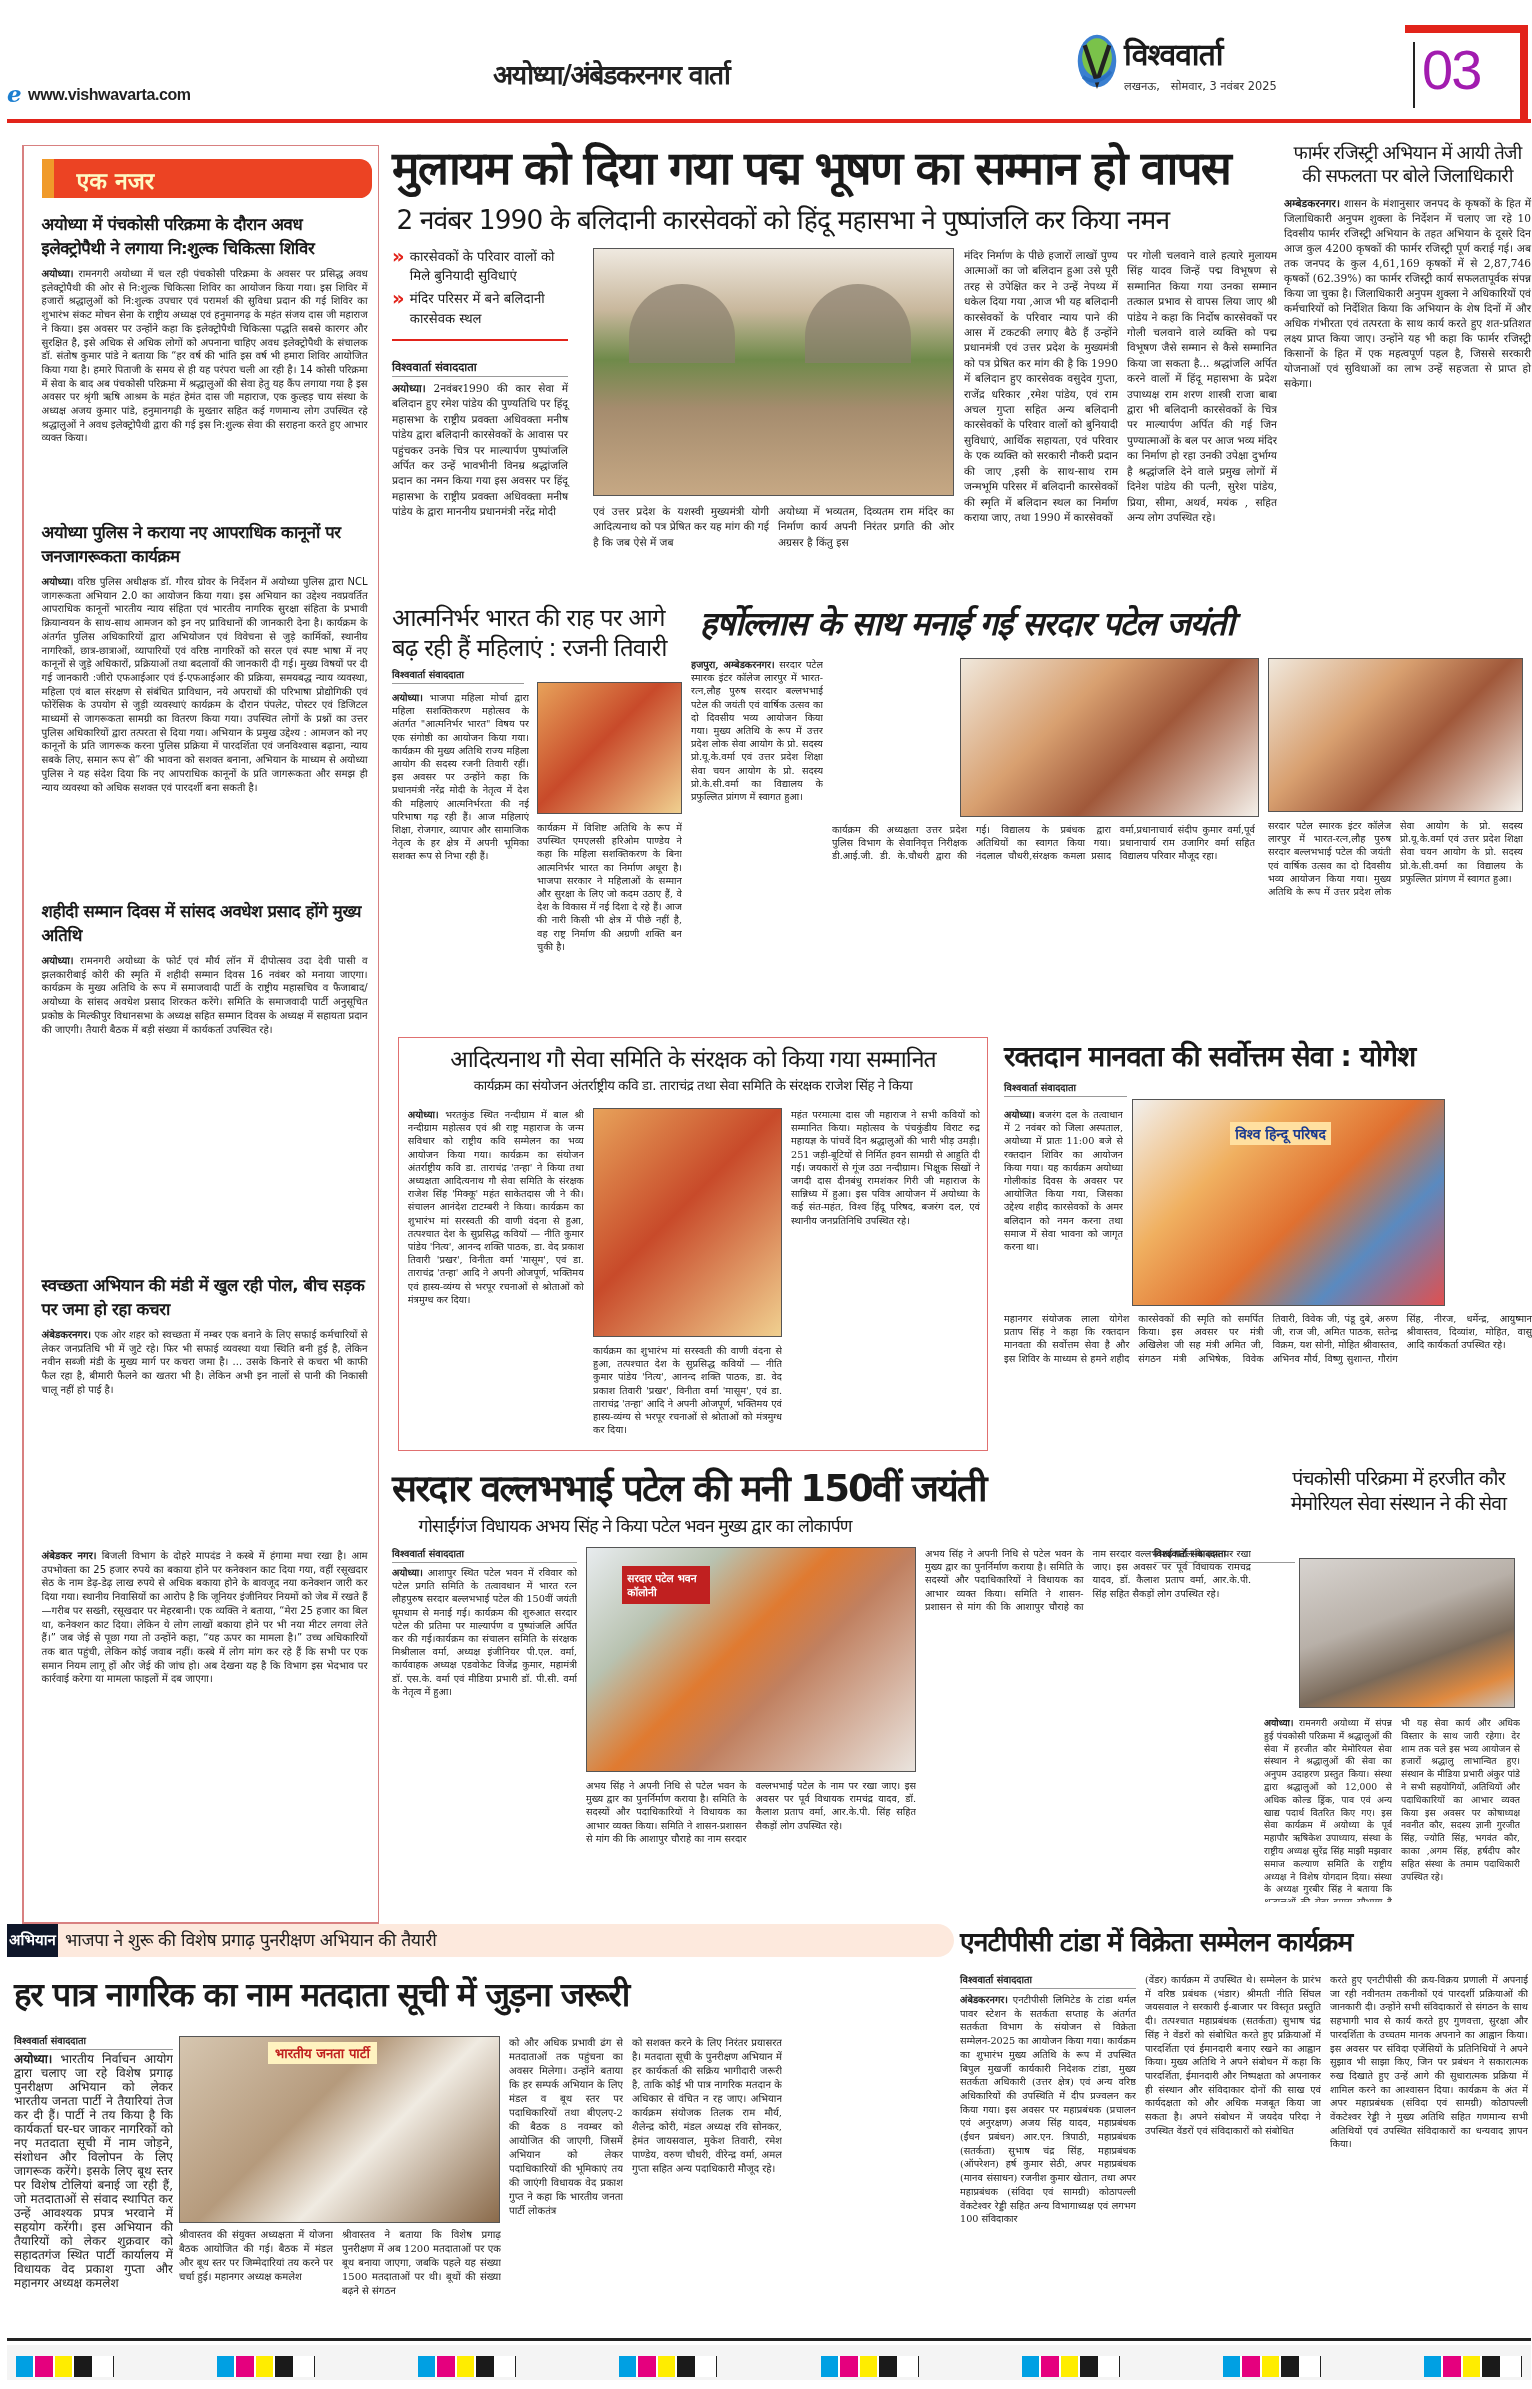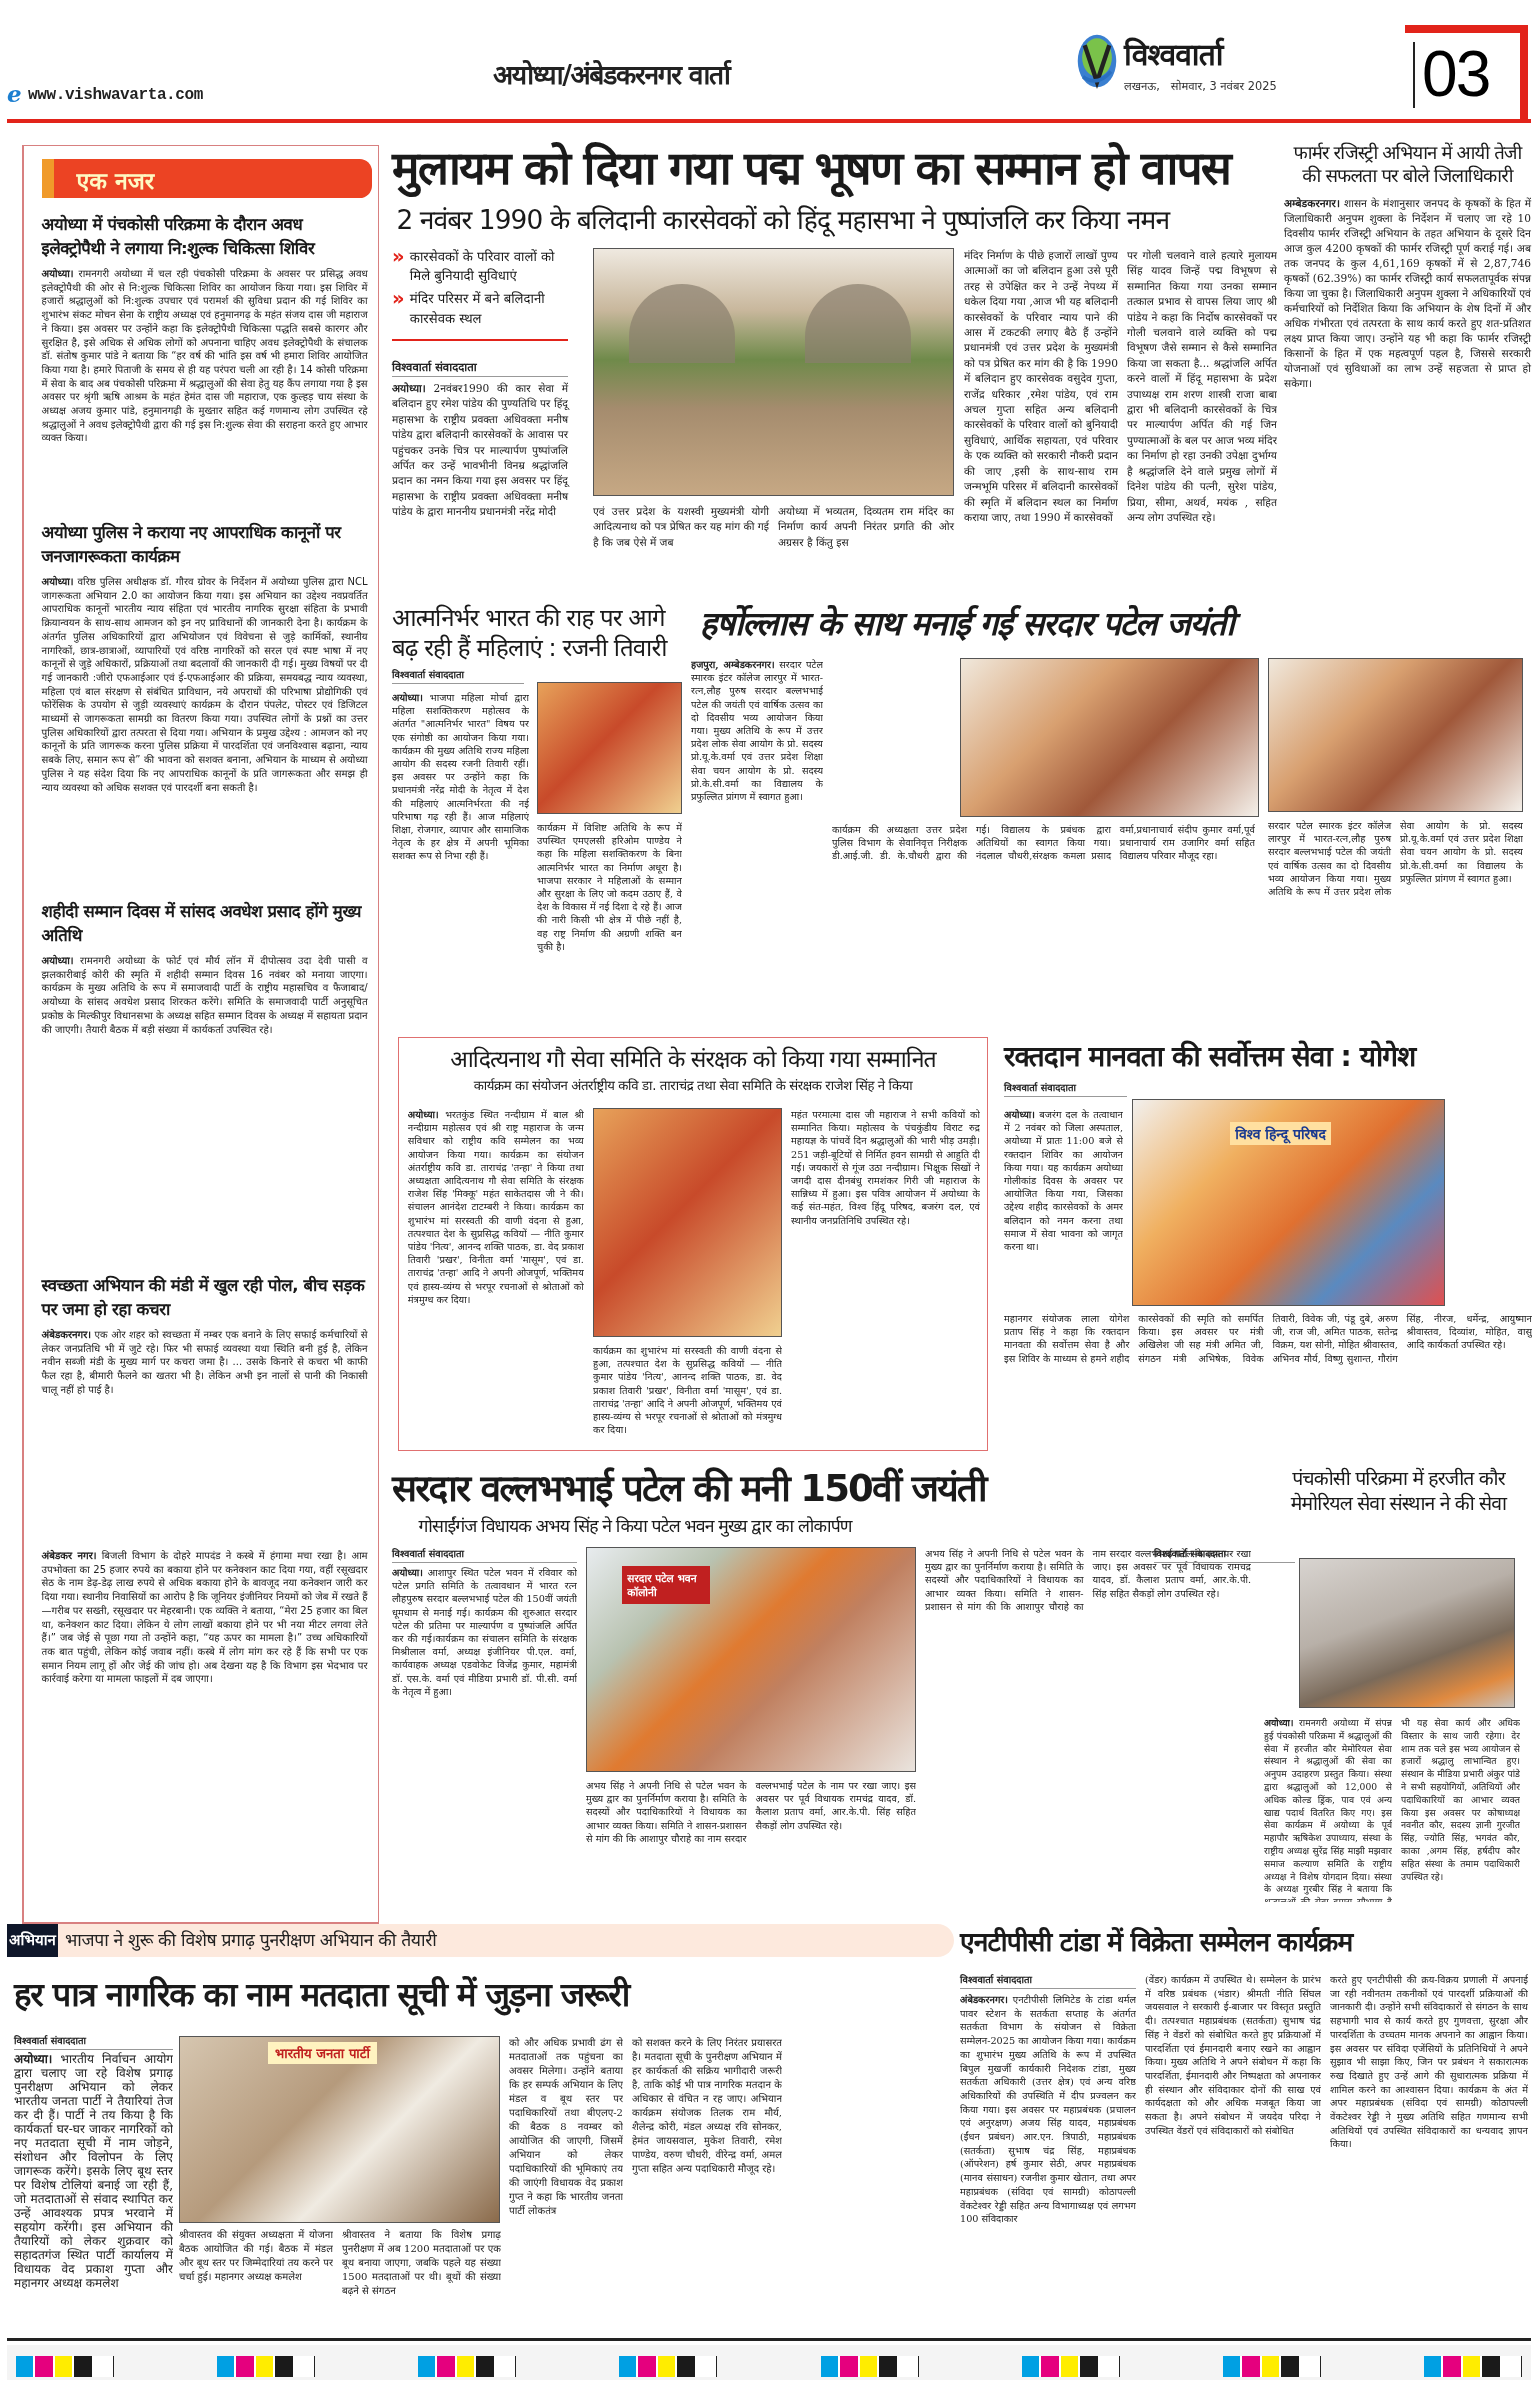--- a/index.html
+++ b/index.html
@@ -19,36 +19,36 @@
   .photo.meeting { background: linear-gradient(135deg, #d6c6b0 0%, #b59a7c 40%, #f0ebe2 60%, #8a6a4a 100%); }
   .bullet-arrow { color: #e2231a; font-weight: bold; font-size: 19.4px; margin-right: 5.3px; line-height: 19.4px; }
   .red-line { background: #e2231a; }
 </style>
 </head>
 <body>
 
 <div class="abs" style="left:0;top:0;width:1532px;height:123px;">
   <div class="abs" style="left:7px;top:84px;display:flex;align-items:center;gap:3.5px;">
     <span style="display:inline-block;width:17.6px;height:21px;color:#1c7fd0;font-weight:bold;font-size:23px;line-height:19.4px;font-family:'DejaVu Serif',serif;font-style:italic;">e</span>
-    <span style="font-family:Liberation Mono, monospace;font-size:16px;font-weight:bold;color:#222;letter-spacing:-0.4px;">www.vishwavarta.com</span>
+    <span style="font-family:Liberation Sans, sans-serif;font-size:16px;font-weight:bold;color:#222;letter-spacing:-0.4px;">www.vishwavarta.com</span>
   </div>
   <div class="abs" style="left:493px;top:56px;font-size:26.4px;font-weight:bold;color:#222;letter-spacing:-1.3px;">अयोध्या/अंबेडकरनगर वार्ता</div>
   <div class="abs" style="left:1076px;top:33px;width:42px;height:56px;">
     <svg width="42" height="56" viewBox="0 0 48 64">
       <ellipse cx="24" cy="32" rx="22" ry="30" fill="#3a7fd0"></ellipse>
       <ellipse cx="24" cy="28" rx="17" ry="22" fill="#7ac24a"></ellipse>
       <path d="M10 14 L24 56 L38 14" stroke="#222" stroke-width="5" fill="none"></path>
       <path d="M8 50 Q24 62 40 44" stroke="#2a6fc0" stroke-width="4" fill="none"></path>
     </svg>
   </div>
   <div class="abs" style="left:1124px;top:33px;font-size:30px;font-weight:bold;color:#1a1a1a;letter-spacing:-0.9px;">विश्ववार्ता</div>
   <div class="abs" style="left:1124px;top:78px;font-size:11.4px;color:#333;white-space:pre;">लखनऊ,   सोमवार, 3 नवंबर 2025</div>
   <div class="abs" style="left:1405px;top:25px;width:123px;height:97px;border-top:8.8px solid #e2231a;border-right:8.8px solid #e2231a;"></div>
   <div class="abs" style="left:1413px;top:42px;width:1.8px;height:66px;background:#222;"></div>
-  <div class="abs" style="left:1422px;top:37px;font-family:'Liberation Sans',sans-serif;font-size:64px;font-weight:normal;color:#000000;letter-spacing:-1.8px;">03</div>
+  <div class="abs" style="left:1422px;top:37px;font-family:'Liberation Sans',sans-serif;font-size:56px;font-weight:normal;color:#a21caf;letter-spacing:-1.8px;">03</div>
   <div class="abs red-line" style="left:7px;top:119px;width:1524px;height:3.5px;"></div>
 </div>
 
 <div class="abs" style="left:22px;top:145px;width:357px;height:1779px;border-left:2.6px solid #d88080;border-top:1.8px solid #d88080;border-bottom:2.6px solid #d88080;border-right:1.8px solid #d88080;">
   <div class="abs" style="left:17.6px;top:13.2px;width:330px;height:39px;background:#ec4323;border-radius:0 12.3px 12.3px 0;border-left:12.3px solid #f09a2a;">
     <span style="position:absolute;left:23px;top:4.4px;font-size:23px;font-weight:bold;color:#fef9c3;">एक नजर</span>
   </div>
 
   <div class="abs" style="left:17.6px;top:66px;width:326px;">
     <div class="hl" style="font-size:16.7px;line-height:24px;font-weight:bold;">अयोध्या में पंचकोसी परिक्रमा के दौरान अवध इलेक्ट्रोपैथी ने लगाया नि:शुल्क चिकित्सा शिविर</div>

